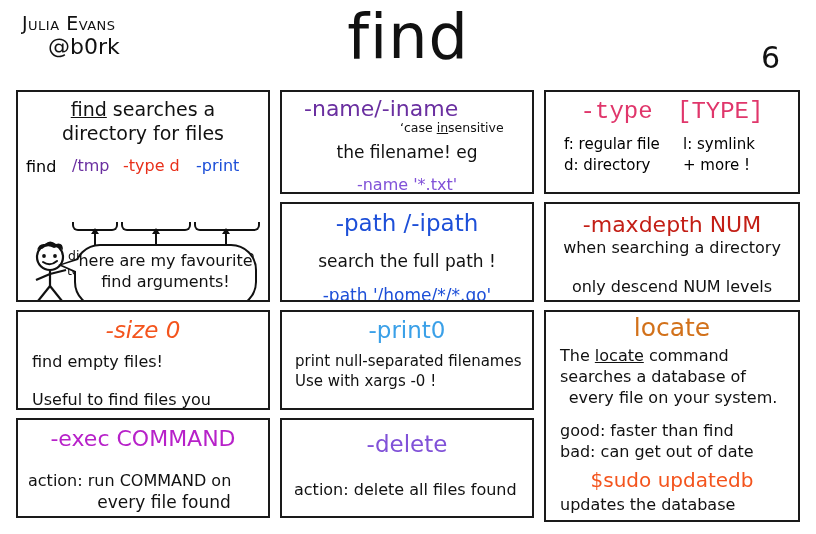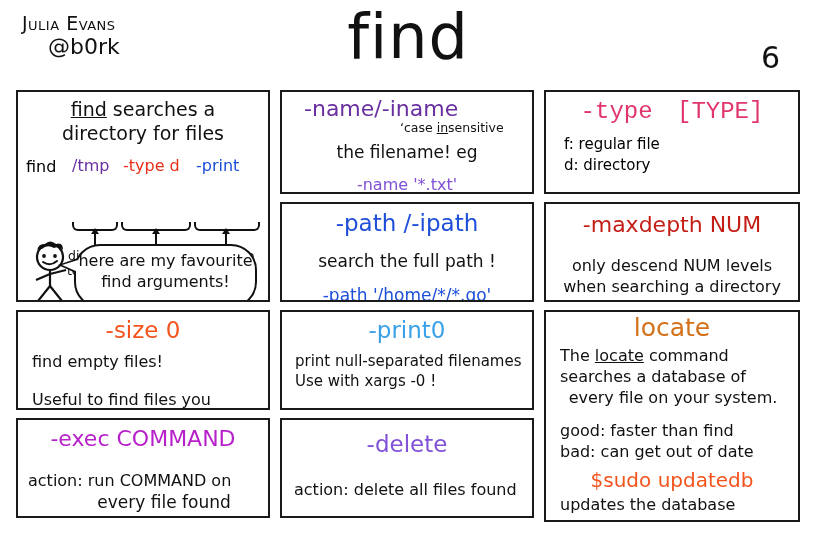--- a/index.html
+++ b/index.html
@@ -265,37 +265,41 @@
   <div class="panel" style="left:544px; top:90px; width:256px; height:104px;">
     <div class="ph c-pink" style="font-size:24px; margin-top:6px;font-family:Liberation Mono, monospace;">
       <span>-type</span>
       <span style="margin-left:10px;">[TYPE]</span>
     </div>
     <div class="twocol">
       <div class="col">
         <div>f: regular file</div>
         <div>d: directory</div>
       </div>
+      <div class="col right">
+        <div>l: symlink</div>
+        <div>+ more !</div>
+      </div>
     </div>
   </div>
 
   <div class="panel" style="left:280px; top:202px; width:254px; height:100px;">
     <div class="ph c-blue" style="font-size:23px; margin-top:6px;">-path /-ipath</div>
     <div class="body-txt center" style="font-size:17px; margin-top:14px;">search the full path !</div>
     <div class="body-txt center c-blue" style="font-size:17px; margin-top:11px;">-path '/home/*/*.go'</div>
   </div>
 
   <div class="panel" style="left:544px; top:202px; width:256px; height:100px;">
     <div class="ph c-darkred" style="font-size:22px; margin-top:8px;">-maxdepth NUM</div>
+    <div class="body-txt center" style="font-size:16px;">when searching a directory</div>
     <div class="body-txt center" style="font-size:16px; margin-top:18px;">only descend NUM levels</div>
-    <div class="body-txt center" style="font-size:16px;">when searching a directory</div>
   </div>
 
   <div class="panel" style="left:16px; top:310px; width:254px; height:100px;">
-    <div class="ph c-orange" style="font-size:23px; margin-top:5px;">-size 0</div>
+    <div class="ph c-orange" style="font-size:23px; margin-top:5px;font-style:italic;">-size 0</div>
     <div class="body-txt" style="font-size:16px; padding-left:14px; margin-top:8px;">find empty files!</div>
     <div class="body-txt" style="font-size:16px; padding-left:14px;margin-top:16px;">Useful to find files you</div>
     <div class="body-txt" style="font-size:16px; padding-left:14px;">created by accident</div>
   </div>
 
   <div class="panel" style="left:280px; top:310px; width:254px; height:100px;">
     <div class="ph c-ltblue" style="font-size:23px; margin-top:5px;">-print0</div>
     <div class="body-txt" style="font-size:15px; padding-left:13px; margin-top:9px;">print null-separated filenames</div>
     <div class="body-txt" style="font-size:15px; padding-left:13px;">Use with xargs -0 !</div>
   </div>

